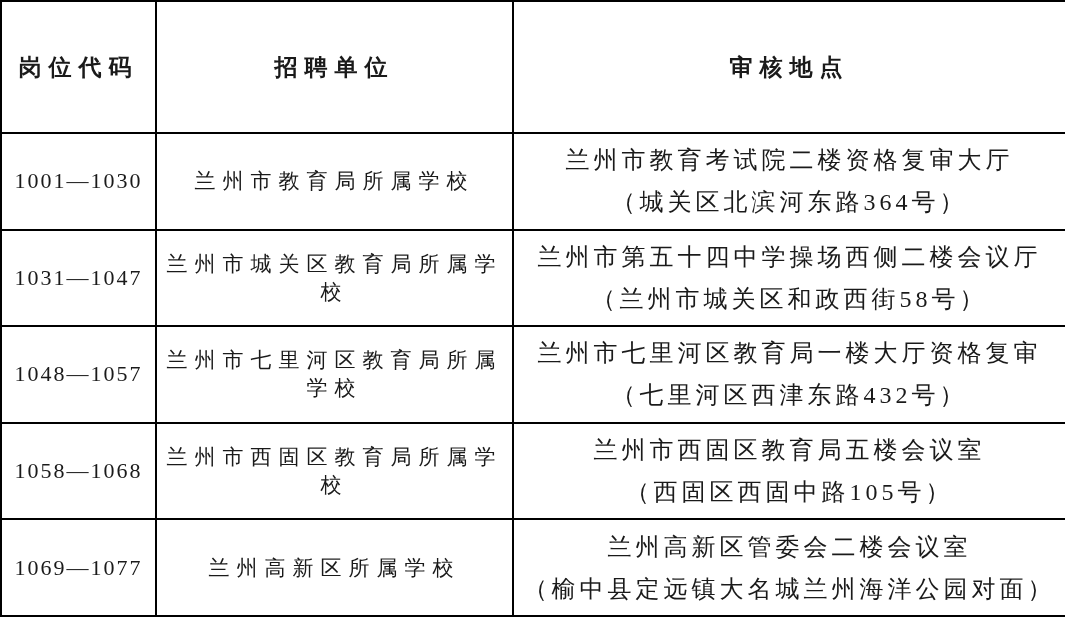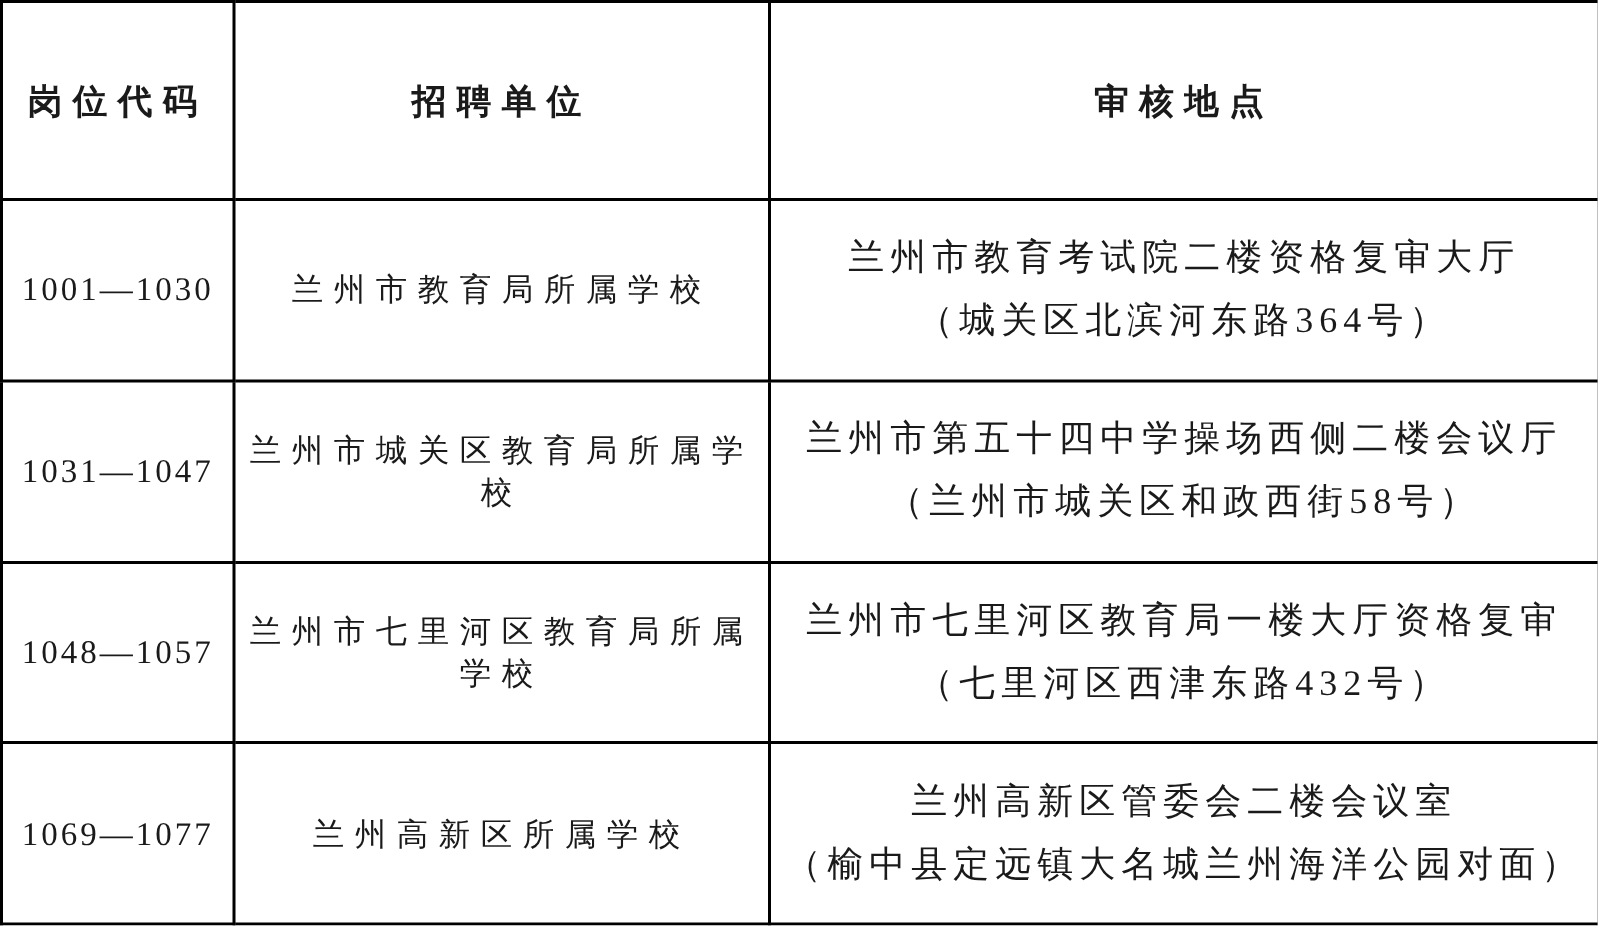--- a/index.html
+++ b/index.html
@@ -96,20 +96,28 @@
     </tr>
     <tr class="data-row">
       <td class="code-cell">1048—1057</td>
       <td class="unit-cell">兰州市七里河区教育局所属学校</td>
       <td class="location-cell">
         <span class="loc-line">兰州市七里河区教育局一楼大厅资格复审</span>
         <span class="loc-line">（七里河区西津东路432号）</span>
       </td>
     </tr>
     <tr class="data-row">
+      <td class="code-cell">1058—1068</td>
+      <td class="unit-cell">兰州市西固区教育局所属学校</td>
+      <td class="location-cell">
+        <span class="loc-line">兰州市西固区教育局五楼会议室</span>
+        <span class="loc-line">（西固区西固中路105号）</span>
+      </td>
+    </tr>
+    <tr class="data-row">
       <td class="code-cell">1069—1077</td>
       <td class="unit-cell">兰州高新区所属学校</td>
       <td class="location-cell">
         <span class="loc-line">兰州高新区管委会二楼会议室</span>
         <span class="loc-line">（榆中县定远镇大名城兰州海洋公园对面）</span>
       </td>
     </tr>
   </tbody>
 </table>
 

